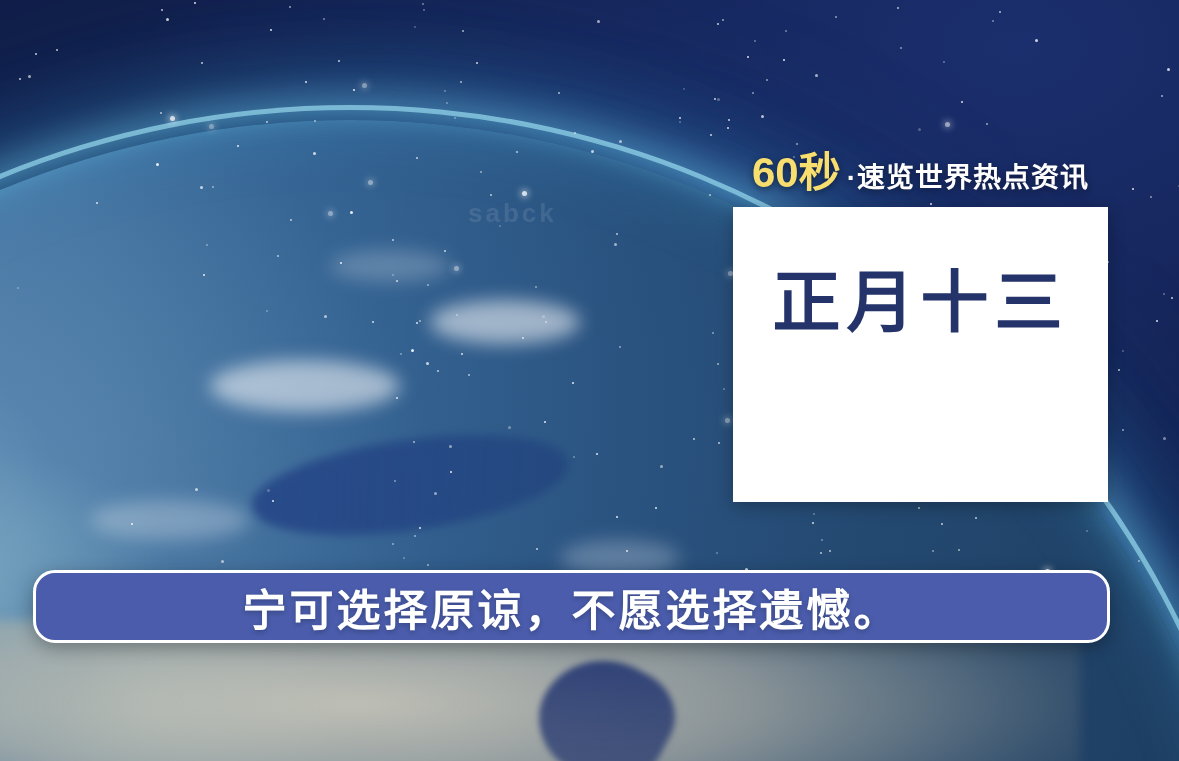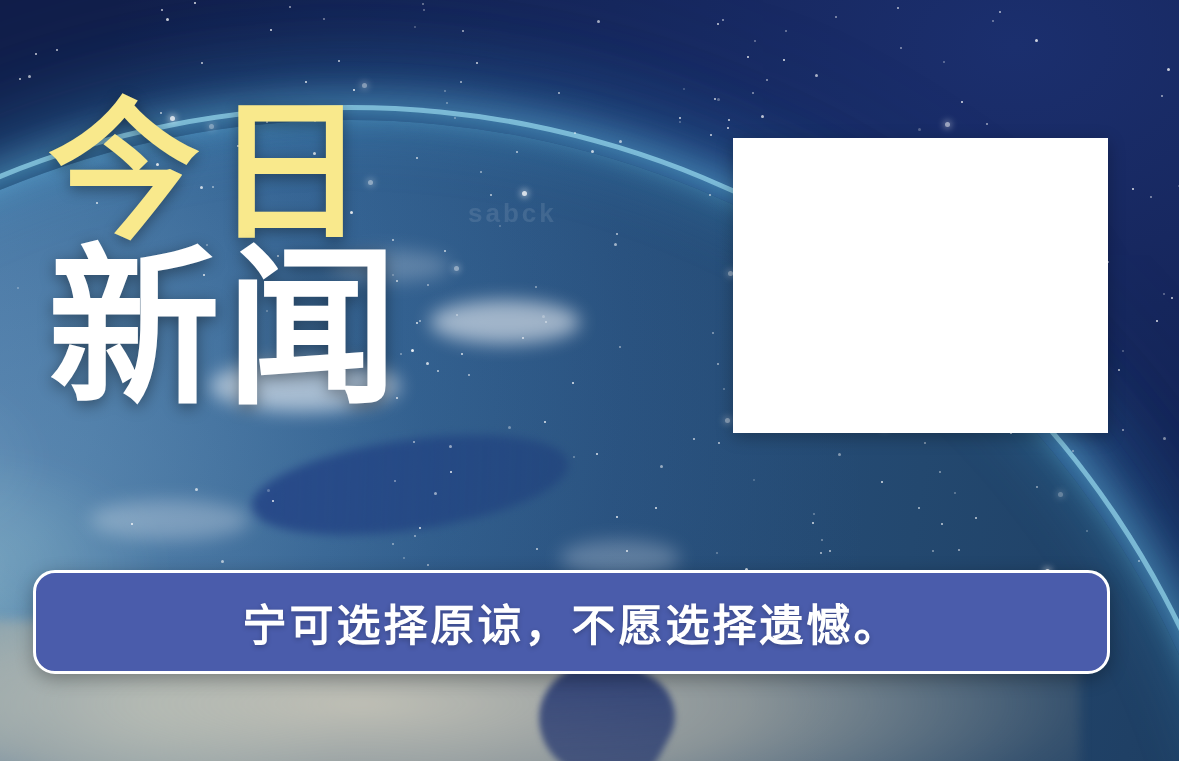--- a/index.html
+++ b/index.html
@@ -139,21 +139,21 @@
     letter-spacing:7px; margin-top:24px;
   }
   .card-lunar{
     color:#25336b; font-size:68px; font-weight:bold;
     letter-spacing:6px; margin-top:22px;
   }
 
   
   .quote-bar{
     position:absolute; left:33px; top:570px;
-    width:1077px; height:104px;
+    width:1077px; height:73px;
     background:#4a5cab;
     border:3px solid #ffffff;
     border-radius:22px;
     display:flex; align-items:center; justify-content:center;
     box-shadow:0 5px 18px rgba(0,0,0,.30);
   }
   .quote-text{
     color:#ffffff; font-size:44px; font-weight:bold;
     letter-spacing:3px; white-space:nowrap;
     text-shadow:0 2px 5px rgba(0,0,0,.22);
@@ -405,29 +405,30 @@
       <div class="star" style="left: 498.7px; top: 225.2px; width: 2px; height: 2px; opacity: 0.26;"></div>
       <div class="star" style="left: 815px; top: 74.4px; width: 3px; height: 3px; opacity: 0.63;"></div>
       <div class="star" style="left: 193.9px; top: 2px; width: 2px; height: 2px; opacity: 0.86;"></div>
       <div class="star" style="left: 1010.4px; top: 431.6px; width: 2px; height: 2px; opacity: 0.7;"></div>
       <div class="star" style="left: 571.8px; top: 381.6px; width: 2px; height: 2px; opacity: 0.88;"></div>
       <div class="star" style="left: 725.1px; top: 417.7px; width: 5px; height: 5px; opacity: 0.44; box-shadow: rgba(255, 255, 255, 0.55) 0px 0px 6px 2px;"></div>
     </div>
 
   <div class="watermark">sabck</div>
 
-  <div class="title-block">
-    <div class="title-top">今日</div>
-    <div class="title-bottom">新闻</div>
-  </div>
 
 
   <div class="right-panel">
+    <div class="tagline">
+      <span class="tag-60">60秒</span>
+      <span class="tag-rest">·速览世界热点资讯</span>
+    </div>
 
     <div class="white-card">
+      <div class="card-lunar">正月十三</div>
     </div>
   </div>
 
   <div class="quote-bar">
     <span class="quote-text">宁可选择原谅，不愿选择遗憾。</span>
   </div>
 
 </div>
 
 </body></html>

